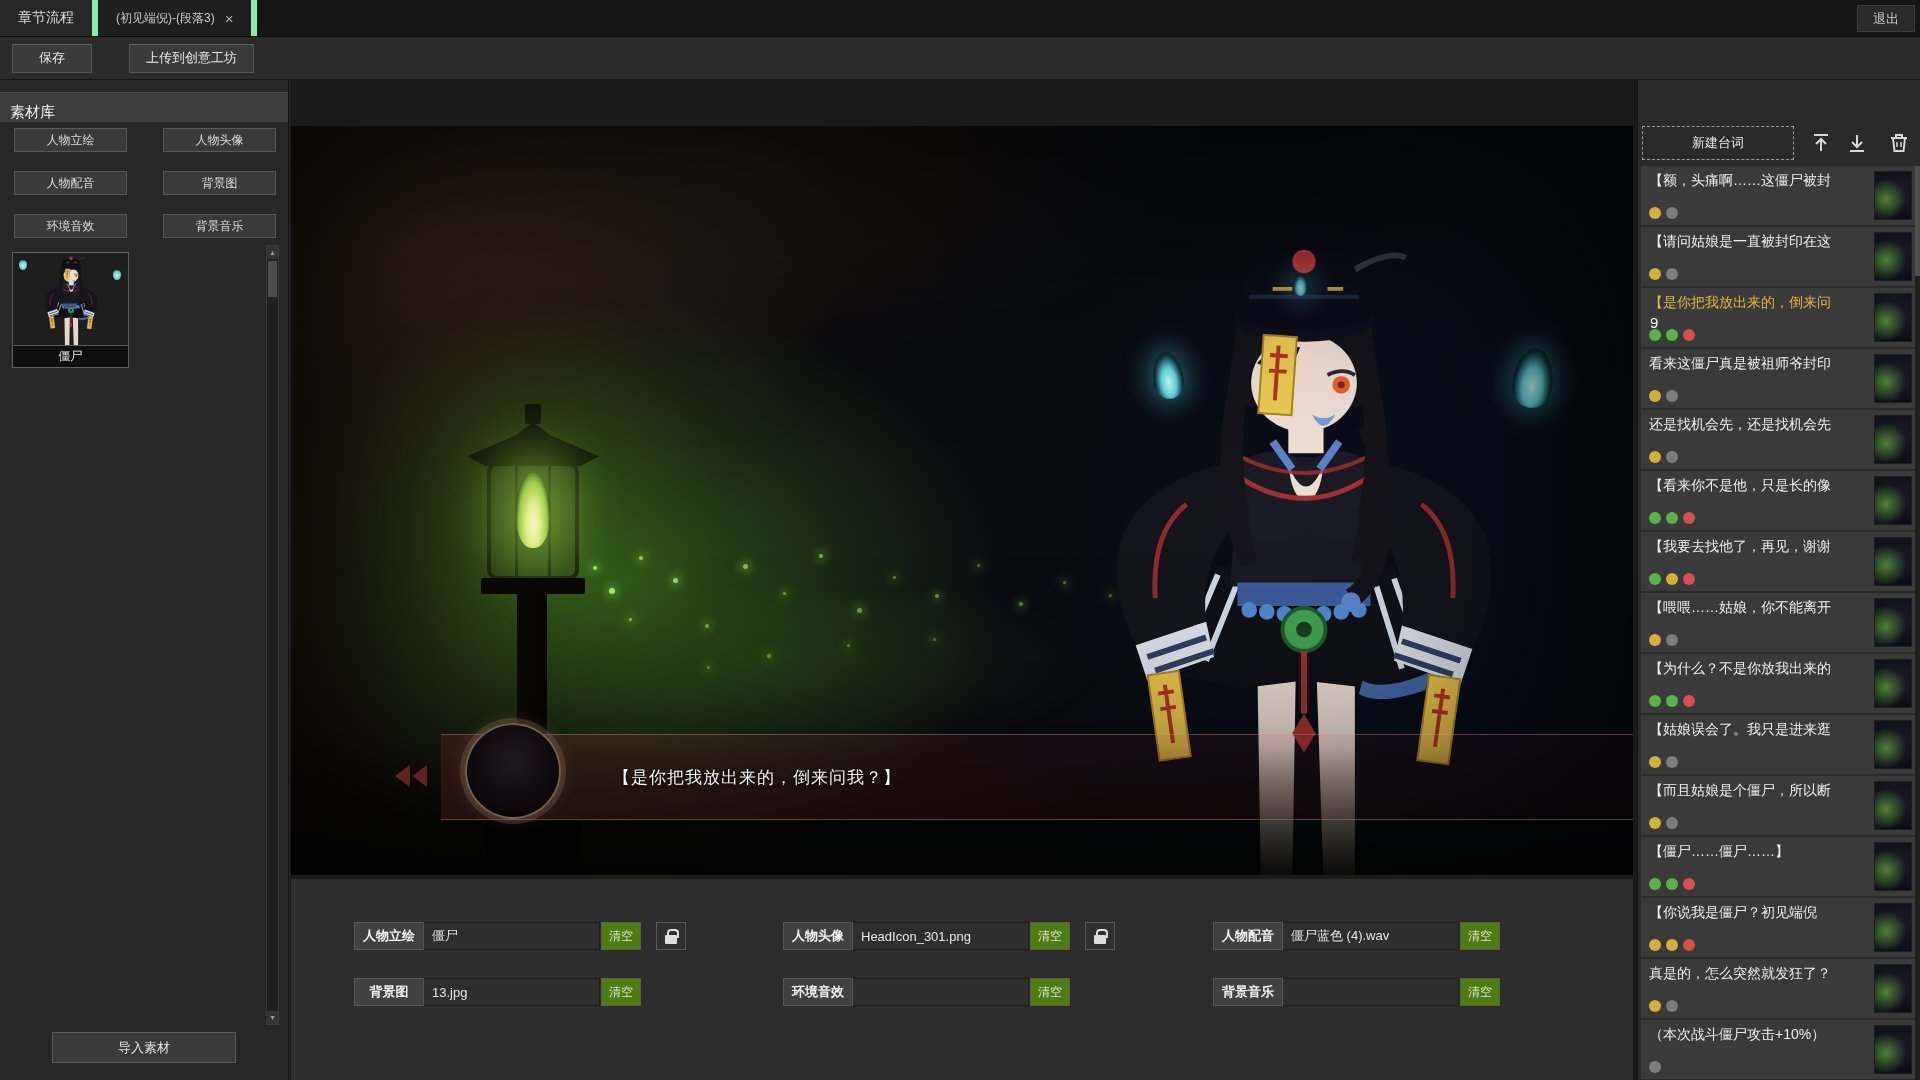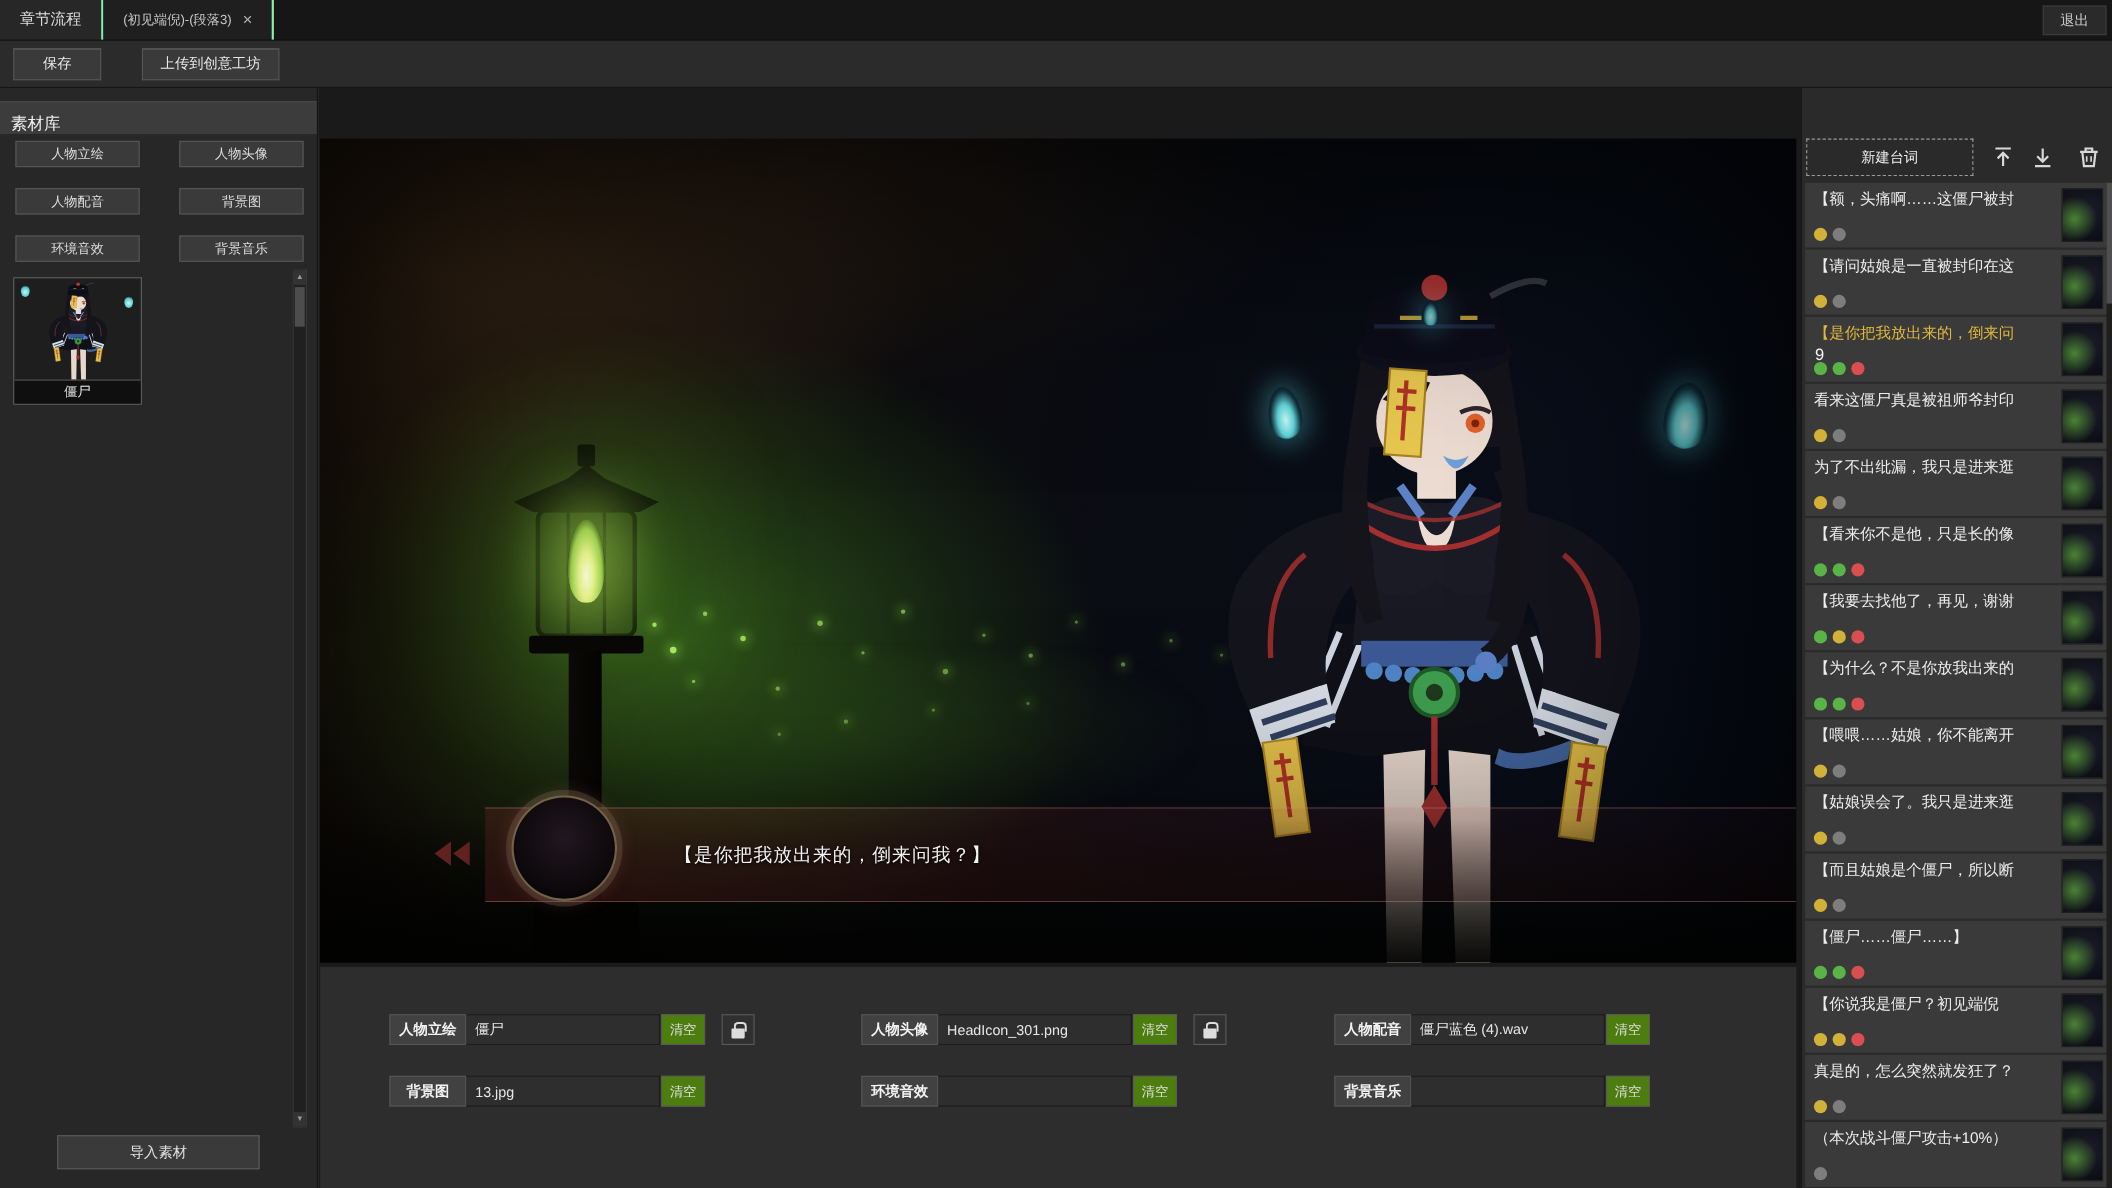--- a/index.html
+++ b/index.html
@@ -1,21 +1,21 @@
 <!DOCTYPE html>
 <html><head>
 <meta charset="utf-8">
 <style>
   *{margin:0;padding:0;box-sizing:border-box;font-family:"Liberation Sans","DejaVu Sans",sans-serif}
   html,body{width:1920px;height:1080px;background:#1b1b1b;overflow:hidden}
   #app{position:relative;width:1920px;height:1080px;background:#242424;color:#ddd}
 
   
   .topbar{position:absolute;left:0;top:0;width:1920px;height:37px;background:#161616;display:flex;align-items:stretch;border-bottom:1px solid #0c0c0c}
-  .tab{display:flex;align-items:center;padding:16px 18px;background:#272727;border-right:2px solid #86efac;font-size:14px;color:#dedede;cursor:pointer}
+  .tab{display:flex;align-items:center;padding:16px 18px;background:#272727;border-right:6px solid #86efac;font-size:14px;color:#dedede;cursor:pointer}
   .tab.tab2{background:#1f1f1f;font-size:12px;color:#c8c8c8}
   .tab-close{margin-left:10px;font-size:15px;color:#b5b5b5;cursor:pointer}
   .exit-btn{position:absolute;right:5px;top:5px;width:58px;height:27px;background:#2a2a2a;border:1px solid #3c3c3c;color:#cccccc;font-size:13px;cursor:pointer}
 
   
   .toolbar{position:absolute;left:0;top:37px;width:1920px;height:43px;background:#2b2b2b;border-bottom:1px solid #161616;display:flex;align-items:center}
   .tb-btn{height:29px;background:#3a3a3a;border:1px solid #555;border-top-color:#666;color:#e8e8e8;font-size:13px;cursor:pointer;padding:0 16px}
   .tb-save{margin-left:12px;width:80px}
   .tb-upload{margin-left:37px}
 
@@ -391,21 +391,21 @@
         </div>
         <div class="s-row">
           <div class="s-text">看来这僵尸真是被祖师爷封印</div>
           <div class="s-dots">
             <span class="dot" style="background: rgb(210, 177, 57);"></span>
             <span class="dot" style="background: rgb(125, 125, 125);"></span>
           </div>
           <div class="s-thumb"></div>
         </div>
         <div class="s-row">
-          <div class="s-text">为了不出纰漏，我只是进来逛</div>
+          <div class="s-text">还是找机会先，还是找机会先</div>
           <div class="s-dots">
             <span class="dot" style="background: rgb(210, 177, 57);"></span>
             <span class="dot" style="background: rgb(125, 125, 125);"></span>
           </div>
           <div class="s-thumb"></div>
         </div>
         <div class="s-row">
           <div class="s-text">【看来你不是他，只是长的像</div>
           <div class="s-dots">
             <span class="dot" style="background: rgb(89, 179, 71);"></span>
@@ -417,33 +417,33 @@
         <div class="s-row">
           <div class="s-text">【我要去找他了，再见，谢谢</div>
           <div class="s-dots">
             <span class="dot" style="background: rgb(89, 179, 71);"></span>
             <span class="dot" style="background: rgb(210, 177, 57);"></span>
             <span class="dot" style="background: rgb(217, 79, 79);"></span>
           </div>
           <div class="s-thumb"></div>
         </div>
         <div class="s-row">
+          <div class="s-text">【喂喂……姑娘，你不能离开</div>
+          <div class="s-dots">
+            <span class="dot" style="background: rgb(210, 177, 57);"></span>
+            <span class="dot" style="background: rgb(125, 125, 125);"></span>
+          </div>
+          <div class="s-thumb"></div>
+        </div>
+        <div class="s-row">
           <div class="s-text">【为什么？不是你放我出来的</div>
           <div class="s-dots">
             <span class="dot" style="background: rgb(89, 179, 71);"></span>
             <span class="dot" style="background: rgb(89, 179, 71);"></span>
             <span class="dot" style="background: rgb(217, 79, 79);"></span>
-          </div>
-          <div class="s-thumb"></div>
-        </div>
-        <div class="s-row">
-          <div class="s-text">【喂喂……姑娘，你不能离开</div>
-          <div class="s-dots">
-            <span class="dot" style="background: rgb(210, 177, 57);"></span>
-            <span class="dot" style="background: rgb(125, 125, 125);"></span>
           </div>
           <div class="s-thumb"></div>
         </div>
         <div class="s-row">
           <div class="s-text">【姑娘误会了。我只是进来逛</div>
           <div class="s-dots">
             <span class="dot" style="background: rgb(210, 177, 57);"></span>
             <span class="dot" style="background: rgb(125, 125, 125);"></span>
           </div>
           <div class="s-thumb"></div>

